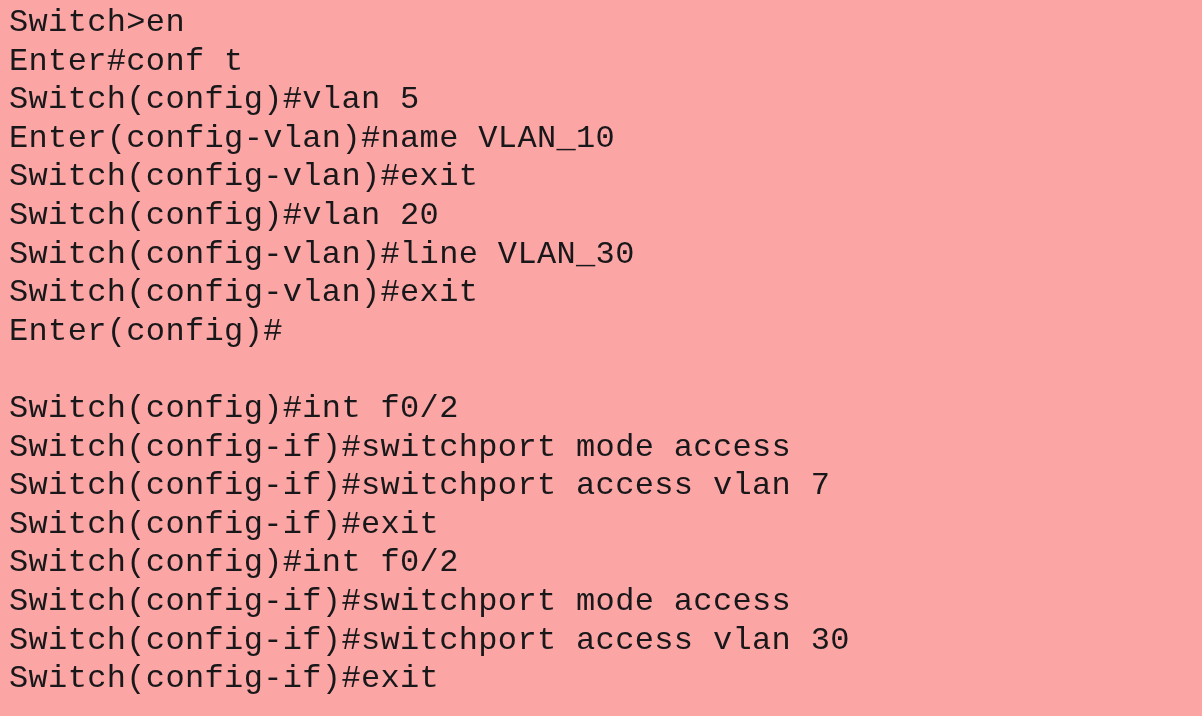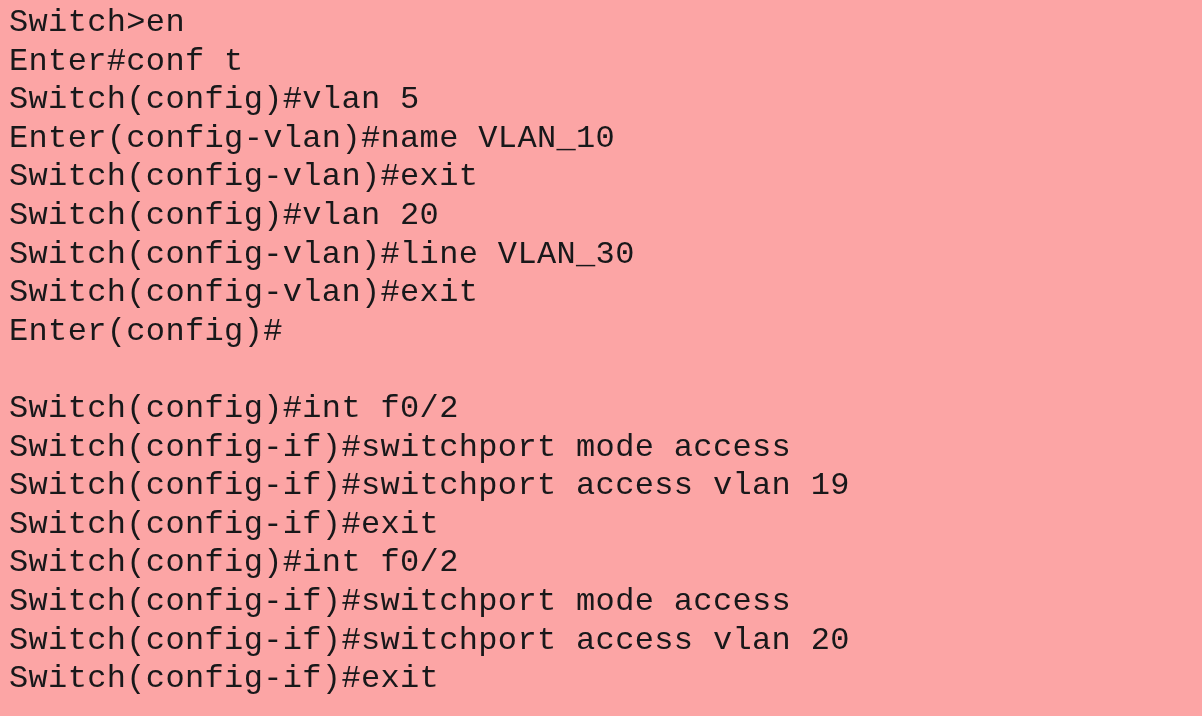--- a/index.html
+++ b/index.html
@@ -48,20 +48,20 @@
     <span class="cli-line">Switch(config)#vlan 5</span>
     <span class="cli-line">Enter(config-vlan)#name VLAN_10</span>
     <span class="cli-line">Switch(config-vlan)#exit</span>
     <span class="cli-line">Switch(config)#vlan 20</span>
     <span class="cli-line">Switch(config-vlan)#line VLAN_30</span>
     <span class="cli-line">Switch(config-vlan)#exit</span>
     <span class="cli-line">Enter(config)#</span>
     <span class="cli-line blank"> </span>
     <span class="cli-line">Switch(config)#int f0/2</span>
     <span class="cli-line">Switch(config-if)#switchport mode access</span>
-    <span class="cli-line">Switch(config-if)#switchport access vlan 19</span>
+    <span class="cli-line">Switch(config-if)#switchport access vlan 7</span>
     <span class="cli-line">Switch(config-if)#exit</span>
     <span class="cli-line">Switch(config)#int f0/2</span>
     <span class="cli-line">Switch(config-if)#switchport mode access</span>
-    <span class="cli-line">Switch(config-if)#switchport access vlan 20</span>
+    <span class="cli-line">Switch(config-if)#switchport access vlan 30</span>
     <span class="cli-line">Switch(config-if)#exit</span>
   </div>
 </div>
 
 </body></html>

